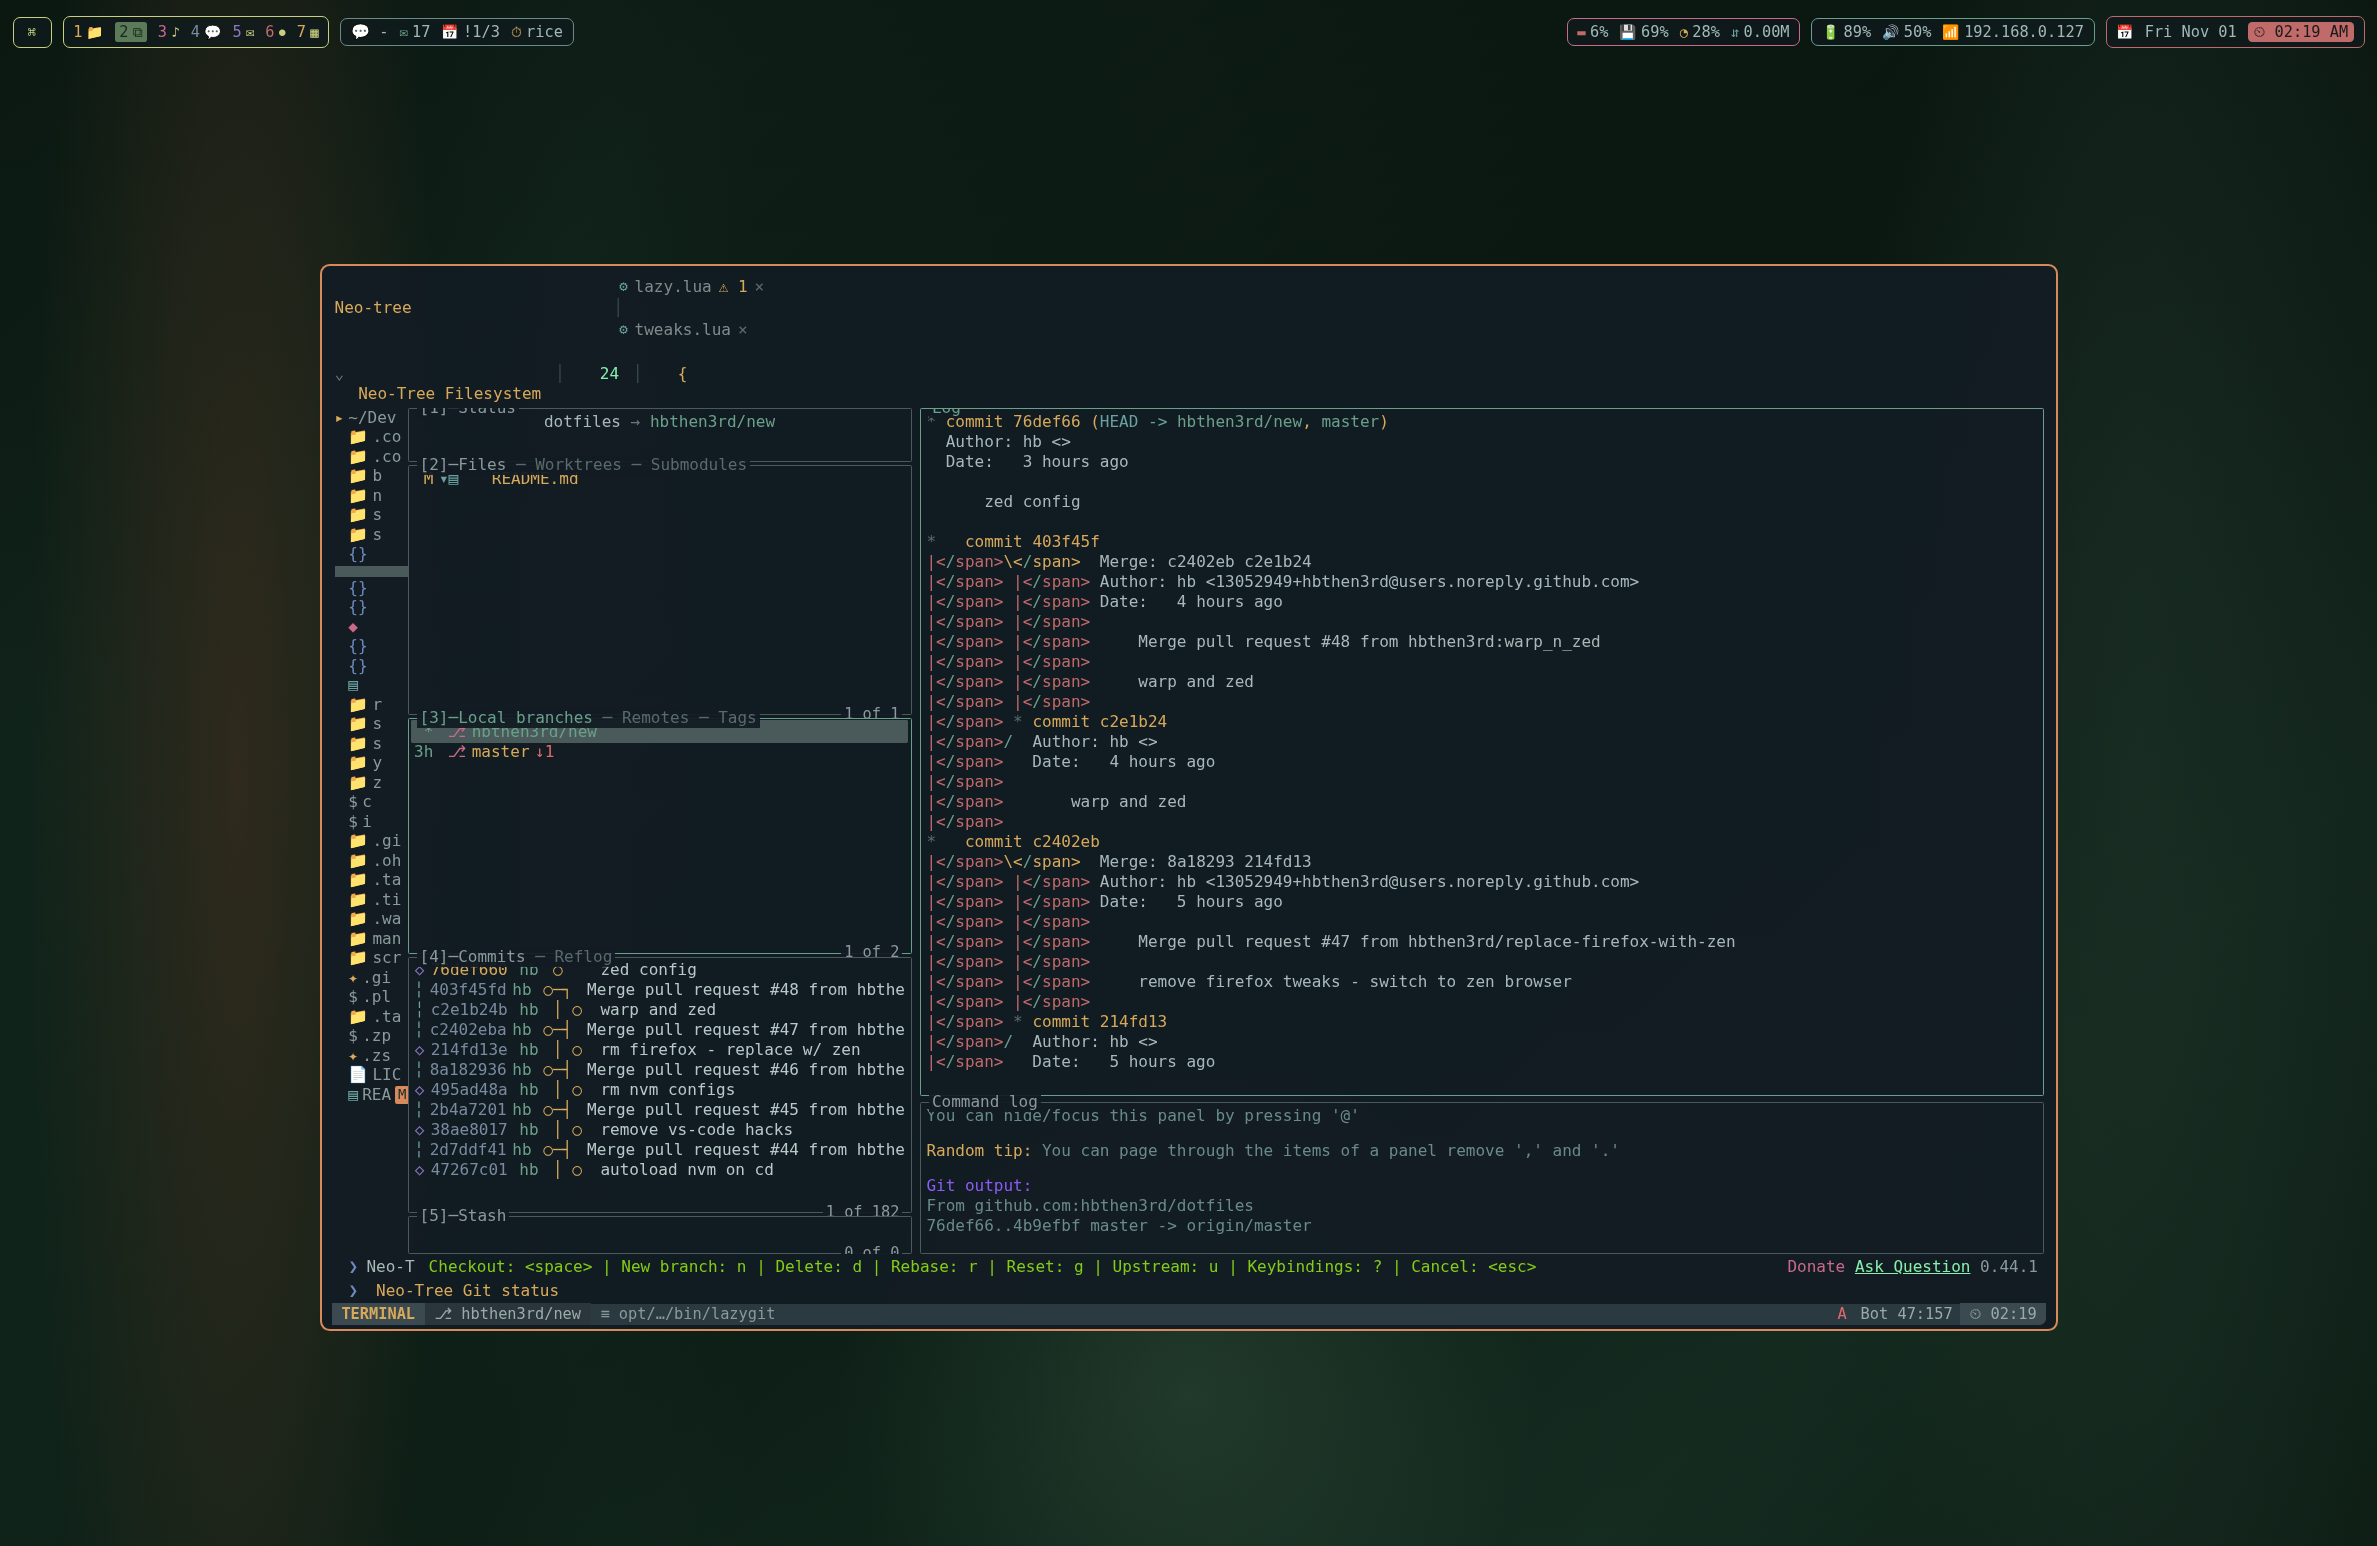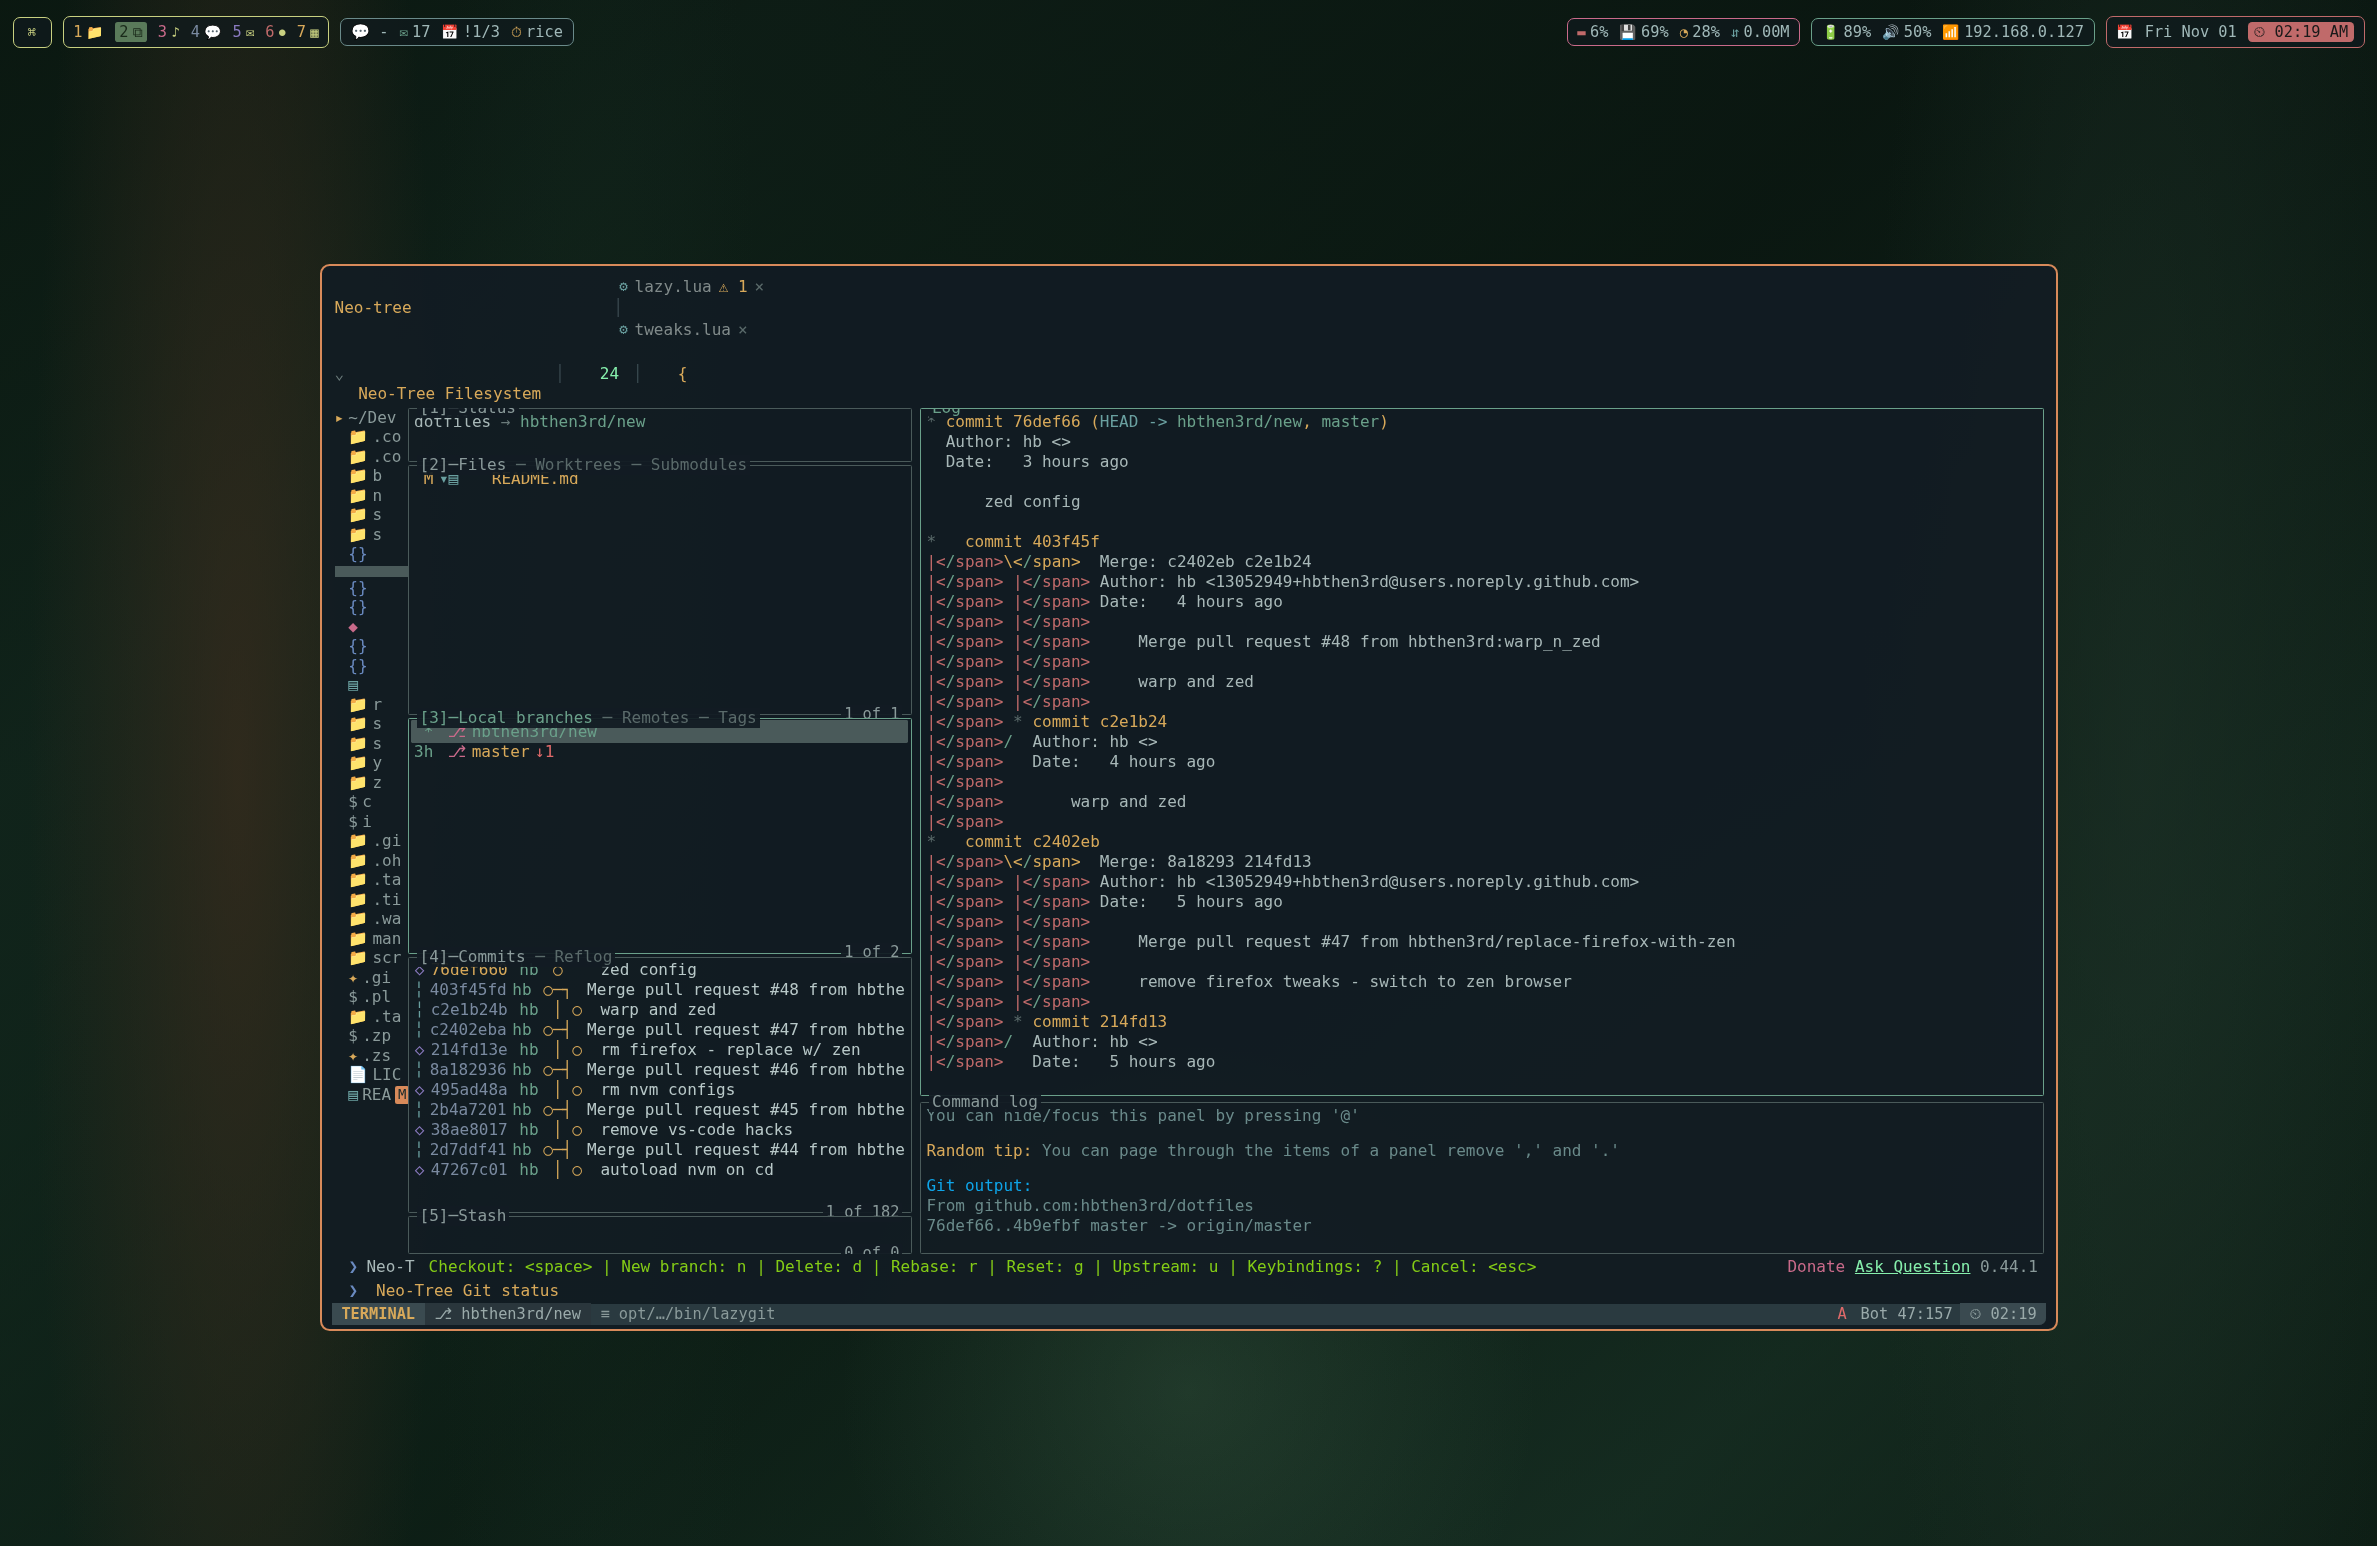--- a/index.html
+++ b/index.html
@@ -117,21 +117,21 @@
     color: #8a9a9a; font-size: 16px;
   }
   .panel.active .panel-title .hot { color: #6aa08a; }
   .panel-title .dim { color: #5a6a6a; }
   .panel-foot {
     position: absolute; bottom: -9.7px; right: 8.3px;
     background: rgba(18,28,35,0.94); padding: 0 2.8px;
     color: #8a9a9a; font-size: 15.3px;
   }
 
-  .p-status { height: 54px; }
+  .p-status { height: 54px; text-align: center; }
   .p-files { height: 250px; }
   .p-branches { height: 236px; }
   .p-commits { flex: 1; min-height: 0; }
   .p-stash { height: 38px; }
   .p-log { flex: 1; min-height: 0; overflow: hidden; }
   .p-cmdlog { height: 152px; }
 
   .status-line .repo { color: #a8b8b8; }
   .status-line .arrow { color: #6a7a7a; }
   .status-line .branch { color: #6aa08a; }
@@ -168,21 +168,21 @@
   .l-head { color: #6aa0a0; }
   .l-ref { color: #6aa08a; }
   .l-body { color: #a8b8b8; }
   .l-graph { color: #5a6a6a; }
   .l-graph .r { color: #c06a6a; }
   .l-graph .y { color: #d8a95a; }
   .l-graph .g { color: #6aa08a; }
 
   .cmd-line { color: #6a8a8a; }
   .cmd-line .tip { color: #d8a95a; }
-  .cmd-line .git { color: #0ea5e9; }
+  .cmd-line .git { color: #8b5cf6; }
 
   
   .lg-help { color: #a8b8b8; padding: 2.8px 5.6px 2.8px 14px; display: flex; }
   .lg-help .chev { color: #6a8ac0; margin-right: 8.3px; }
   .lg-help .seg { color: #84cc16; }
   .lg-help .right { margin-left: auto; color: #8a9a9a; }
   .lg-help .donate { color: #c96a8a; }
   .lg-help .ask { color: #86efac; text-decoration: underline; margin-top: 48px; }
 
   

